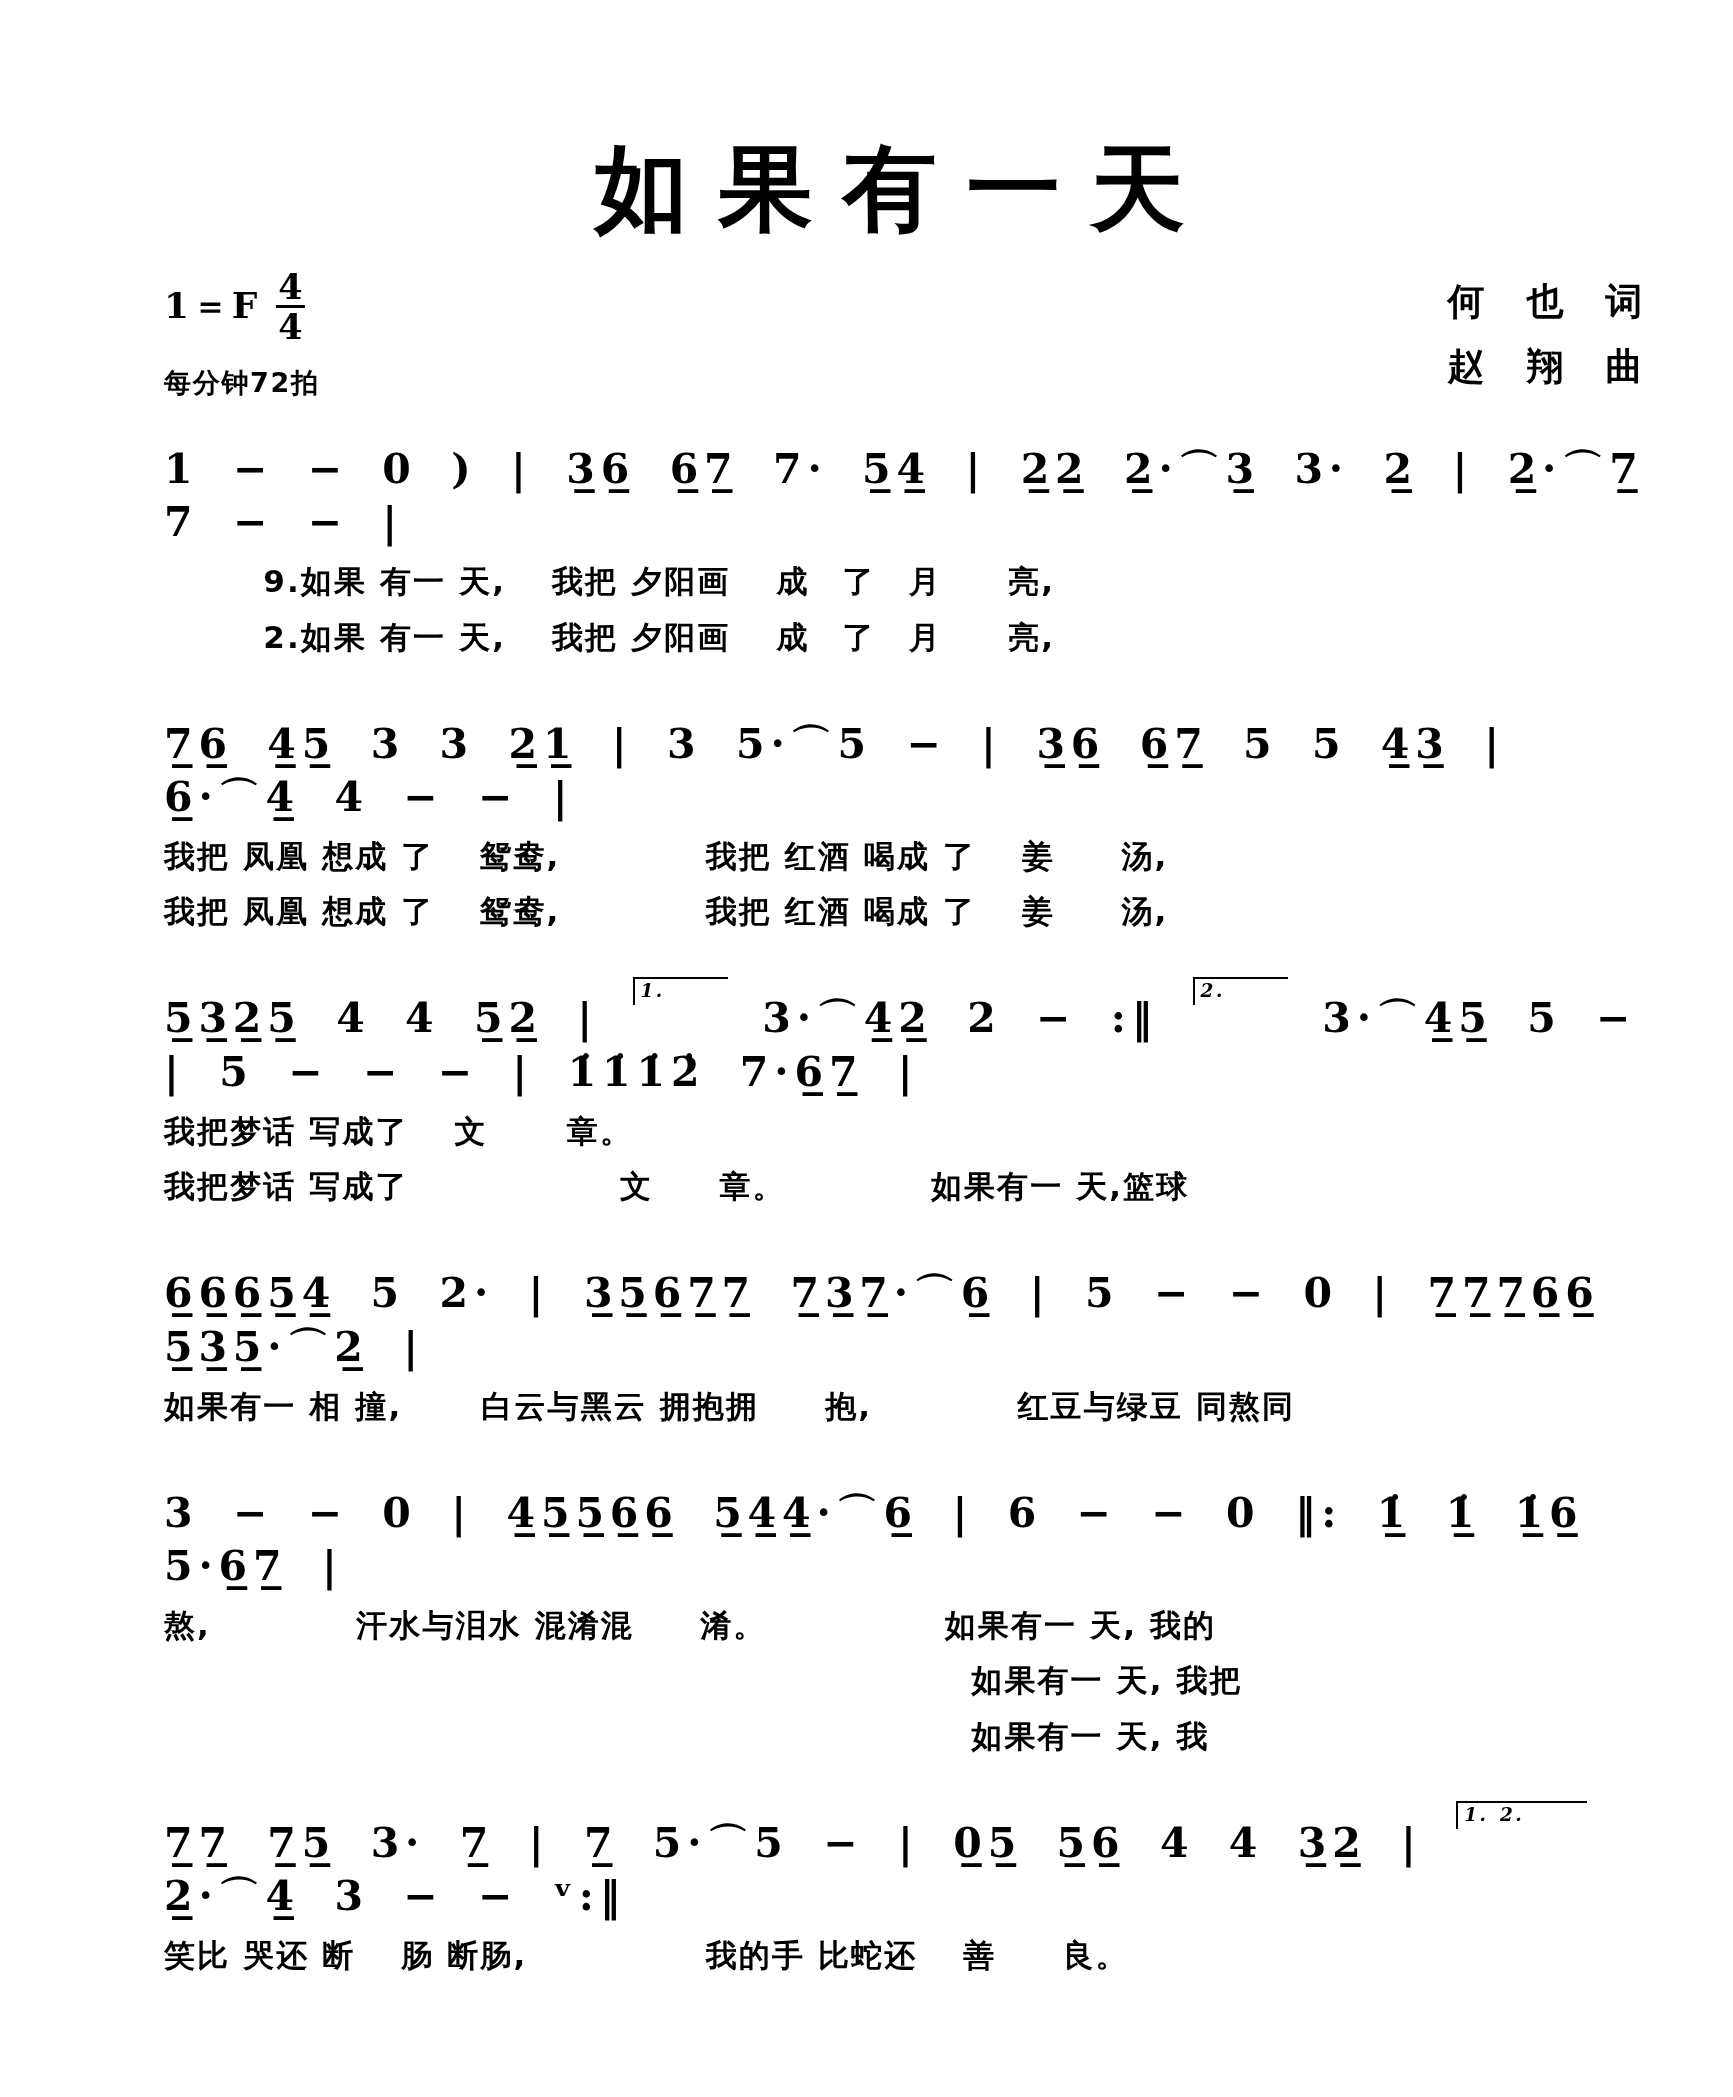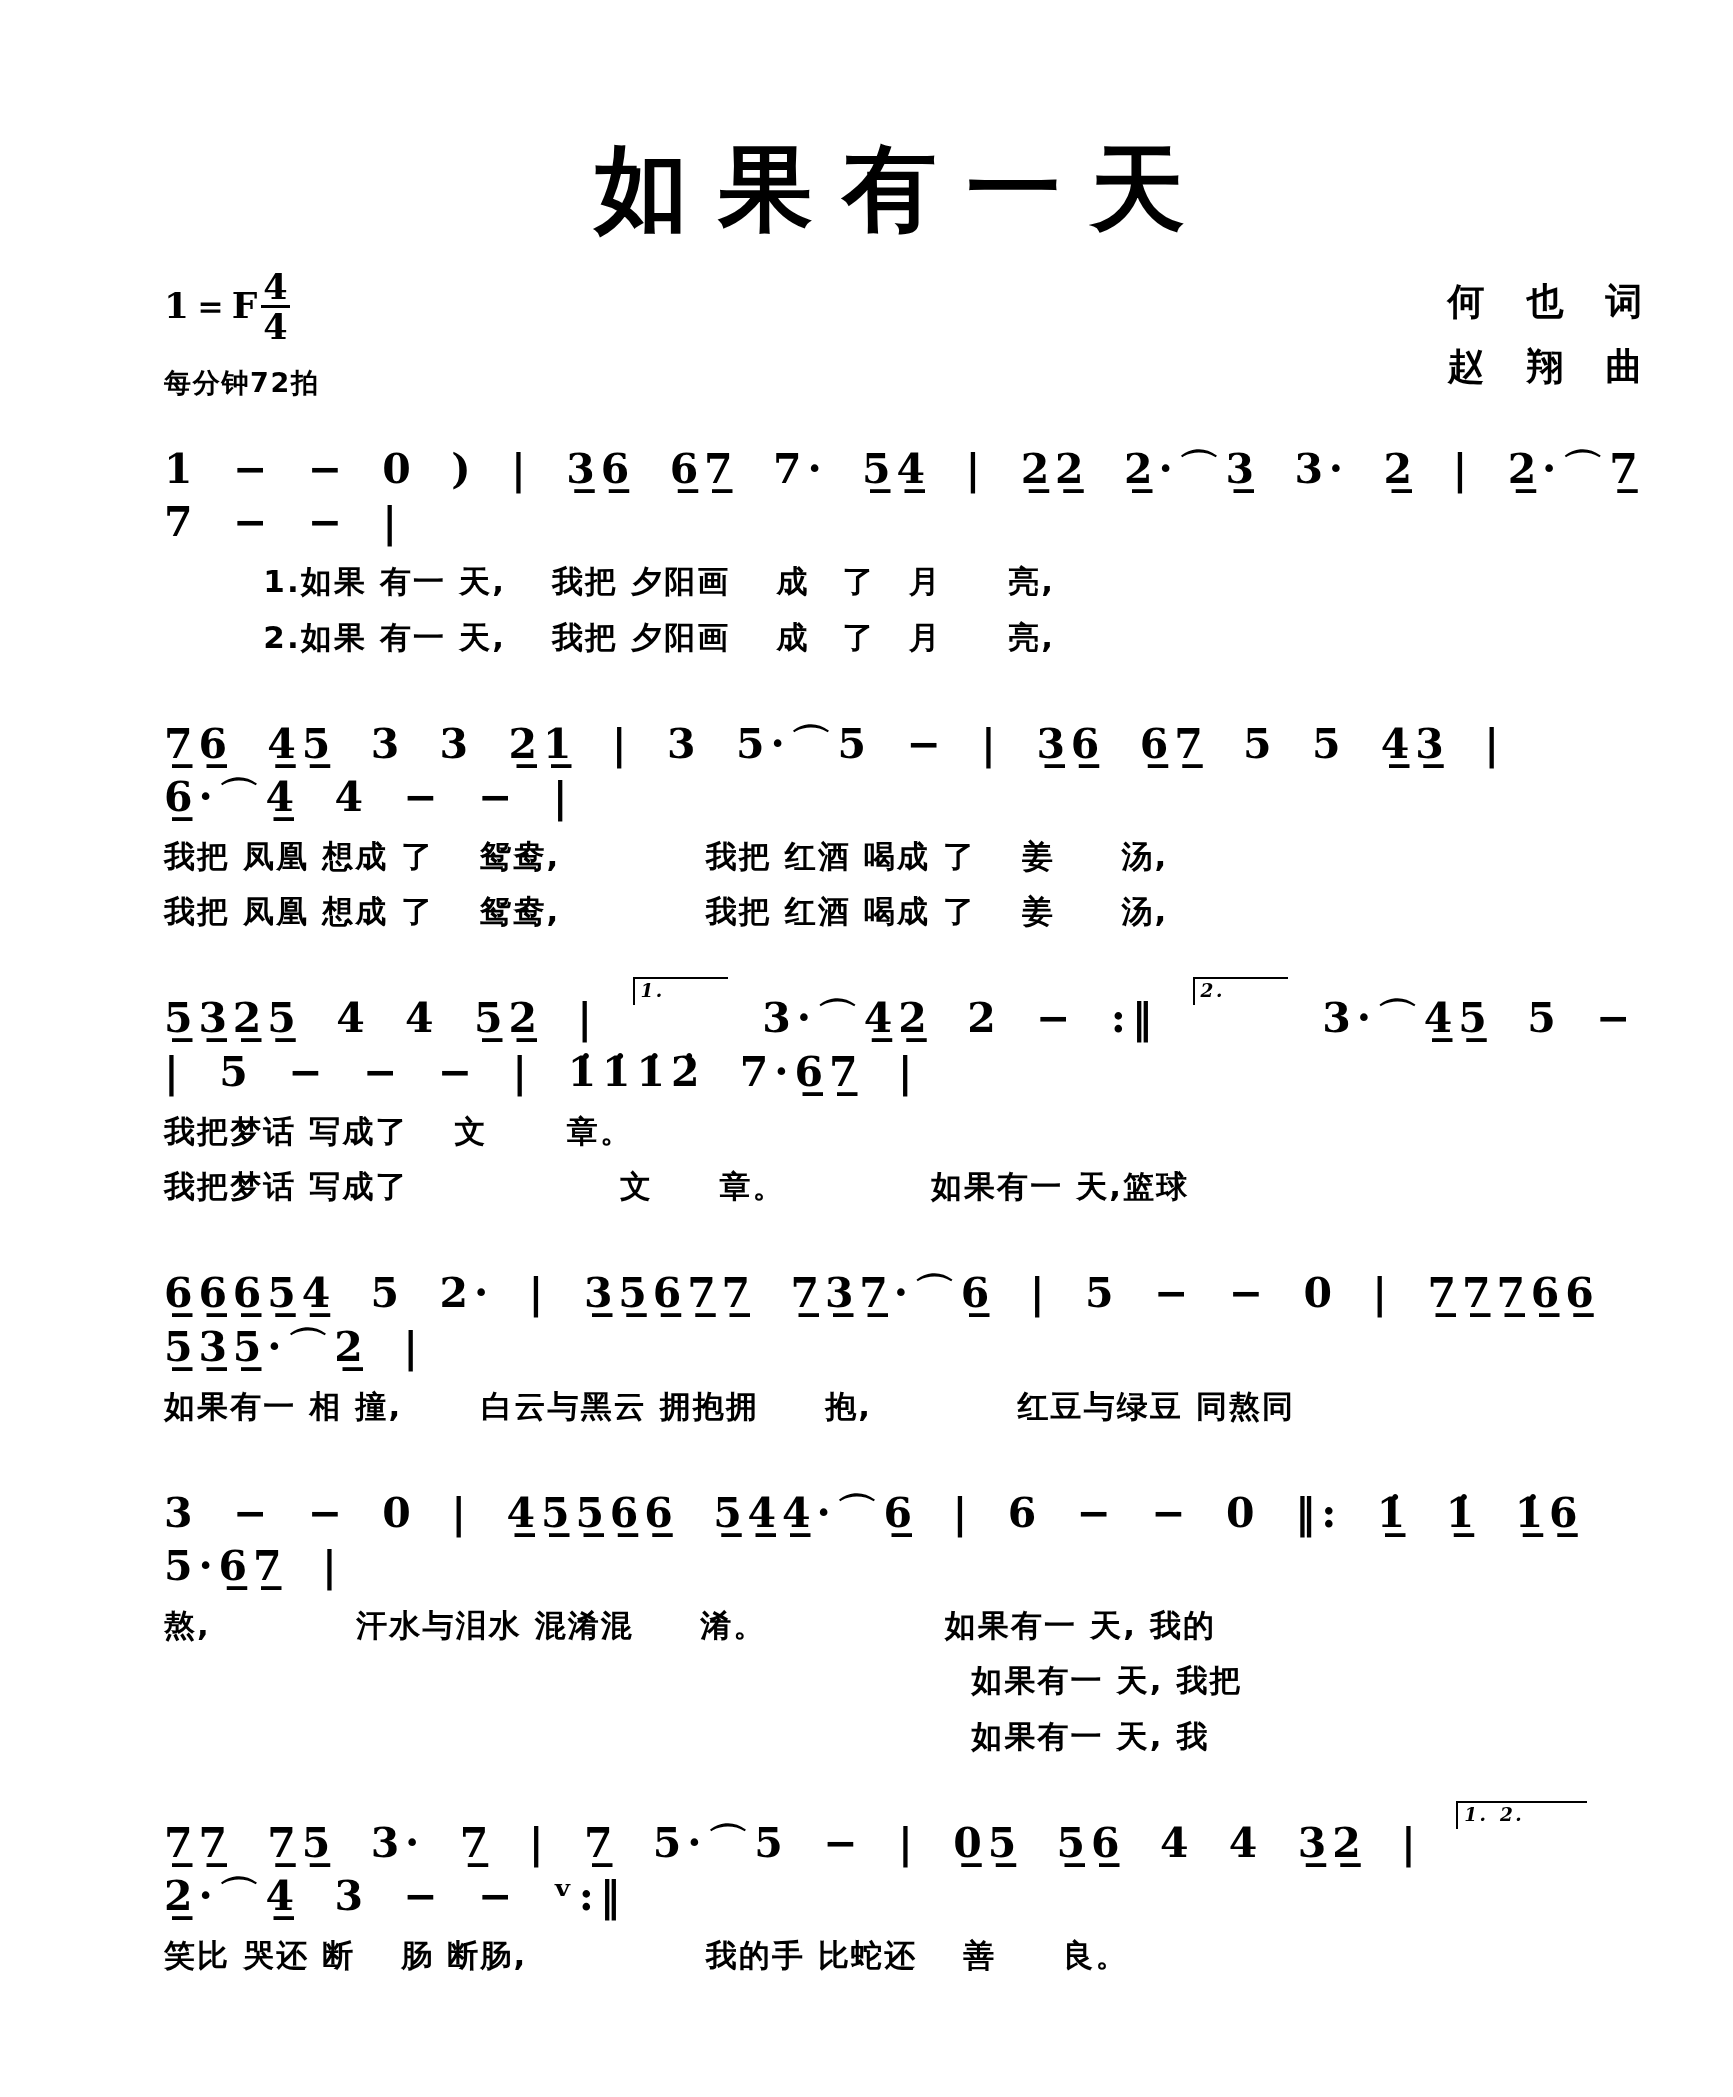--- a/index.html
+++ b/index.html
@@ -19,21 +19,21 @@
     font-weight:bold;
     letter-spacing:30px;
     font-family:"DejaVu Serif",serif;
     white-space:nowrap;
   }
   .header-row{
     display:flex;justify-content:space-between;align-items:flex-start;
     margin-top:17px;
   }
   .key-block{font-family:"DejaVu Serif",serif;}
-  .key-line{display:flex;align-items:center;}
+  .key-line{display:flex;align-items:center;gap:15px;}
   .key-sig{font-size:36px;font-weight:bold;letter-spacing:3.4px;}
   .time-sig{display:inline-block;text-align:center;font-size:35px;font-weight:bold;line-height:0.95;}
   .time-top{display:block;border-bottom:3.4px solid #000;padding:0 2.5px 1.7px 2.5px;}
   .time-bottom{display:block;padding-top:2.5px;}
   .tempo{font-size:27px;font-weight:bold;margin-top:21px;letter-spacing:1.7px;font-family:"DejaVu Sans",sans-serif;}
   .credits{text-align:right;font-size:37px;font-weight:bold;line-height:1.75;letter-spacing:2.5px;}
   .systems{margin-top:42px;}
   .system{margin-bottom:57px;}
   .notation{
     font-family:"DejaVu Serif",serif;
@@ -86,21 +86,21 @@
       </div>
       <div class="credits">
         <div>何　也　词</div>
         <div>赵　翔　曲</div>
       </div>
     </div>
 
     <div class="systems">
         <div class="system">
           <div class="notation"><span class="ntk">1 − − 0 ) | 3̲6̲ 6̲7̲ 7· 5̲4̲ | 2̲2̲ 2̲·⌒3̲ 3· 2̲ | 2̲·⌒7̲ 7 − − |</span></div>
-          <div class="lyrics">　　　1.如果 有一 天,　 我把 夕阳画　 成　了　月　　亮,</div>
+          <div class="lyrics">　　　9.如果 有一 天,　 我把 夕阳画　 成　了　月　　亮,</div>
           <div class="lyrics">　　　2.如果 有一 天,　 我把 夕阳画　 成　了　月　　亮,</div>
         </div>
         <div class="system">
           <div class="notation"><span class="ntk">7̲6̲ 4̲5̲ 3 3 2̲1̲ | 3 5·⌒5 − | 3̲6̲ 6̲7̲ 5 5 4̲3̲ | 6̲·⌒4̲ 4 − − |</span></div>
           <div class="lyrics">我把 凤凰 想成 了　 鸳鸯,　　　　 我把 红酒 喝成 了　 姜　　汤,</div>
           <div class="lyrics">我把 凤凰 想成 了　 鸳鸯,　　　　 我把 红酒 喝成 了　 姜　　汤,</div>
         </div>
         <div class="system">
           <div class="notation"><span class="ntk">5̲3̲2̲5̲ 4 4 5̲2̲ | </span><span class="volta">1.</span><span class="ntk"> 3·⌒4̲2̲ 2 − :‖ </span><span class="volta">2.</span><span class="ntk"> 3·⌒4̲5̲ 5 − | 5 − − − | 1̇1̇1̇2̇ 7·6̲7̲ |</span></div>
           <div class="lyrics">我把梦话 写成了　 文　　 章。</div>

